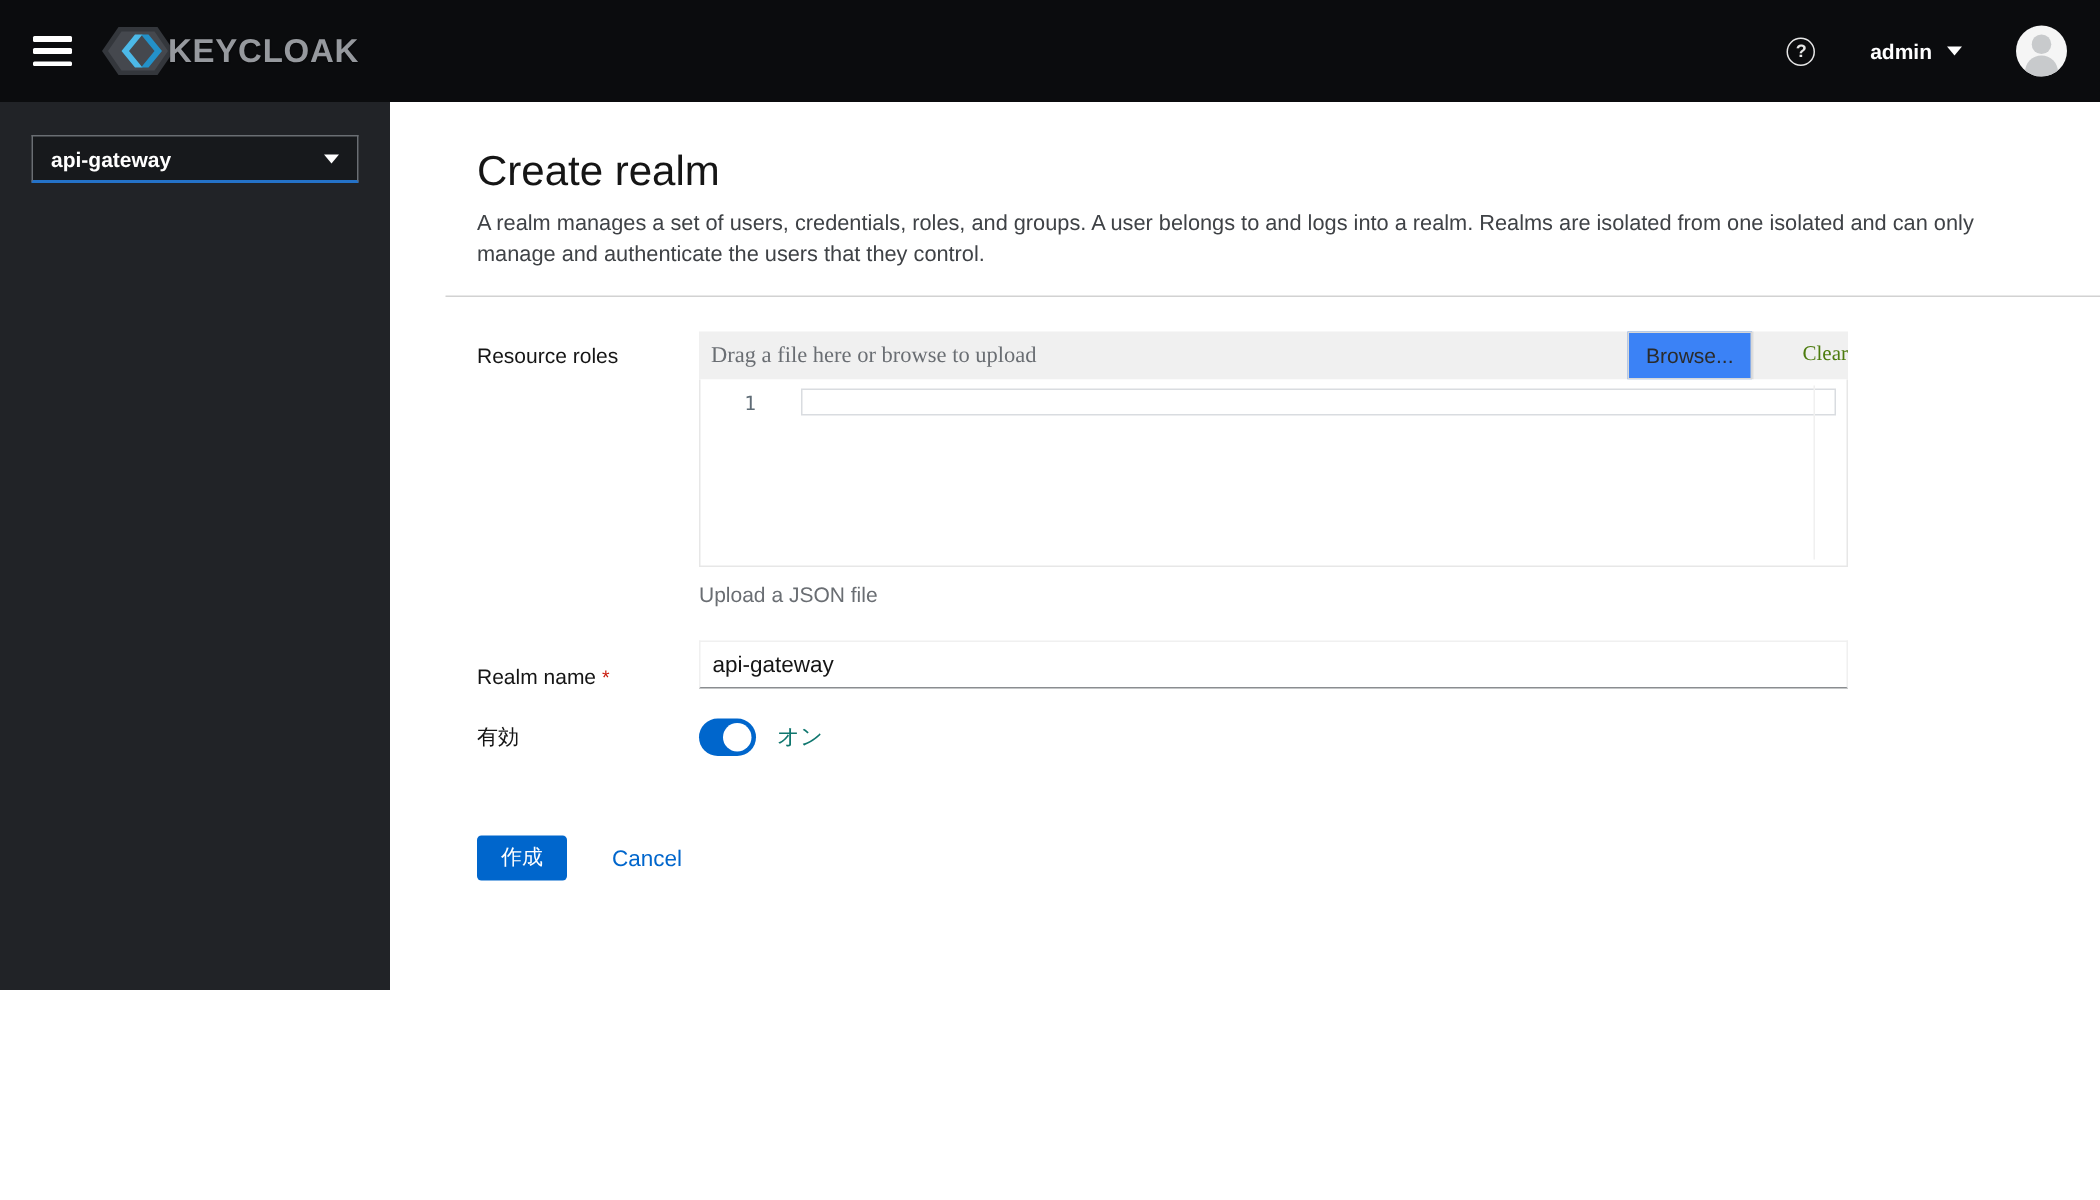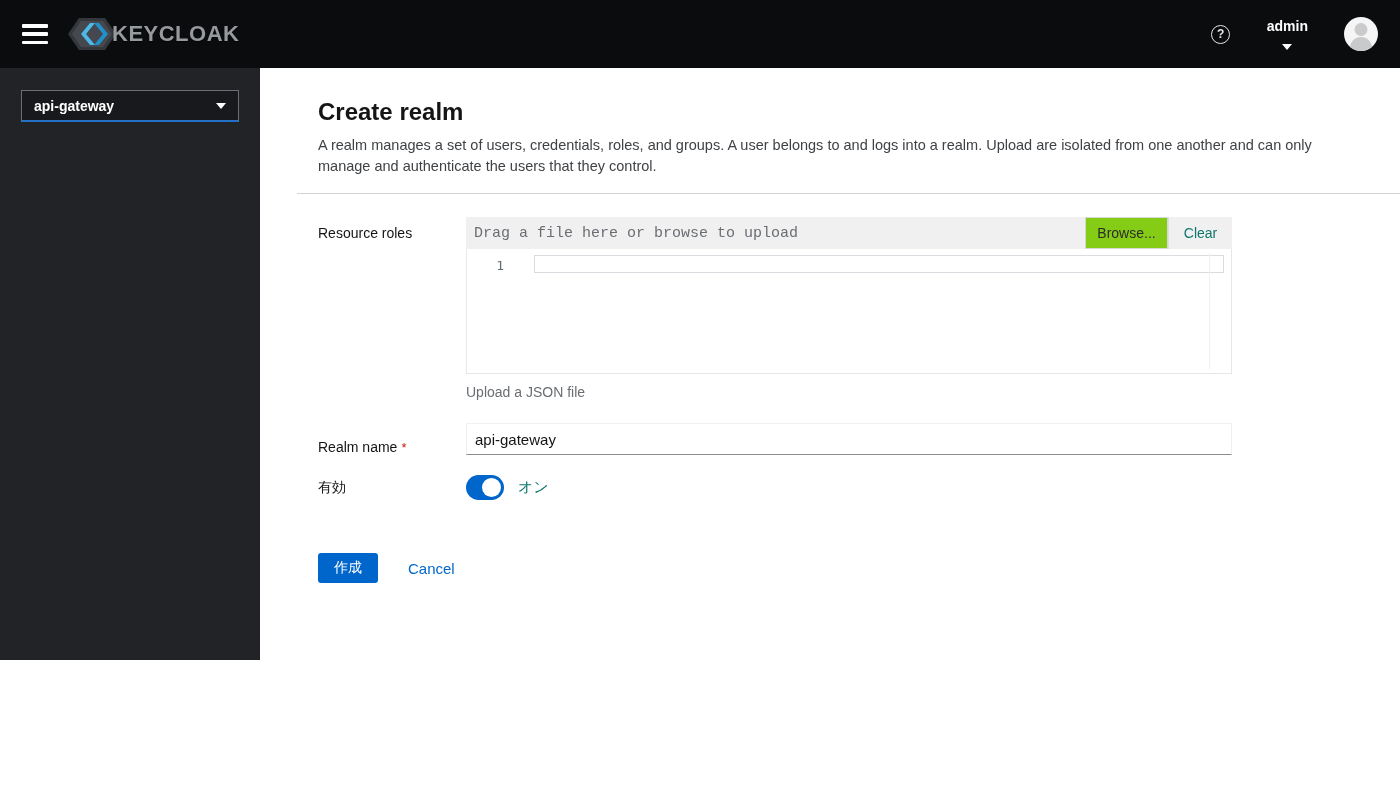--- a/index.html
+++ b/index.html
@@ -37,21 +37,21 @@
     display: flex; align-items: center; justify-content: center;
   }
   .help-circle {
     width: 19px; height: 19px; border: 1.5px solid #e6e6e6; border-radius: 50%;
     color: #e6e6e6; font-size: 12px; font-weight: 700;
     display: flex; align-items: center; justify-content: center;
   }
   .user-menu {
     display: flex; align-items: center; gap: 10px;
     color: #ffffff; font-size: 14px; font-weight: 600;
-    cursor: pointer; margin-right: 36px; flex-direction: column;
+    cursor: pointer; margin-right: 36px;
   }
   .caret-down {
     width: 0; height: 0;
     border-left: 5px solid transparent; border-right: 5px solid transparent;
     border-top: 6px solid #ffffff;
   }
   .avatar {
     width: 34px; height: 34px; border-radius: 50%;
     background: #f5f5f5; position: relative; overflow: hidden; cursor: pointer;
   }
@@ -77,21 +77,21 @@
     color: #ffffff; font-size: 14px; font-weight: 600;
     display: flex; align-items: center; justify-content: space-between;
     padding: 0 12px; cursor: pointer;
   }
   .realm-select .caret-down { border-top-color: #ffffff; }
 
   .content { flex: 1; background: #ffffff; min-width: 0; }
 
   
   .page-header { padding: 30px 52px 16px 21px; }
-  .page-title { font-size: 24px; font-weight: 700; color: #151515; }
+  .page-title { font-size: 28px; font-weight: 400; color: #151515; }
   .page-desc {
     margin-top: 9px; font-size: 14.5px; line-height: 21px;
     color: #3f4246; max-width: 1052px;
   }
   .divider { border-top: 1px solid #d2d2d2; }
 
   
   .realm-form { padding: 23px 0 0 21px; }
   .form-row { display: flex; }
   .form-label {
@@ -99,33 +99,33 @@
     font-size: 14px; color: #151515;
   }
   .required { color: #c9190b; margin-left: 4px; font-size: 13px; }
   .form-control { width: 766px; flex: 0 0 766px; }
 
   
   .row-resource .form-label { padding-top: 8px; }
   .upload-bar { display: flex; height: 32px; background: #f0f0f0; }
   .upload-input {
     flex: 1; border: 0; background: transparent; outline: none;
-    font-family: Liberation Mono, monospace;
+    font-family: Liberation Serif, serif;
     font-size: 15px; color: #151515; padding: 0 8px;
   }
   .upload-input::placeholder { color: #6a6e73; opacity: 1; }
   .btn-browse {
-    width: 83px; background: #84cc16; border: 1px solid #d7d7d7;
+    width: 83px; background: #3b82f6; border: 1px solid #d7d7d7;
     font-family: "Liberation Sans", sans-serif;
     font-size: 14px; color: #2b2b2b; cursor: pointer;
   }
   .btn-clear {
     width: 64px; background: transparent; border: 0; border-left: 1px solid #dddddd;
-    font-family: Liberation Sans, sans-serif;
-    font-size: 14px; color: #0f766e; cursor: pointer;
+    font-family: Liberation Serif, serif;
+    font-size: 14px; color: #4d7c0f; cursor: pointer; text-align: right;
   }
   .code-editor {
     position: relative; height: 125px;
     background: #ffffff; border: 1px solid #e7e7e7; border-top: 0;
   }
   .editor-gutter-num {
     position: absolute; left: 0; top: 9px; width: 37px;
     text-align: right; font-family: "DejaVu Sans Mono", monospace;
     font-size: 13px; color: #5f6c76;
   }
@@ -216,21 +216,21 @@
     <nav class="sidebar">
       <div class="realm-select">
         <span>api-gateway</span>
         <span class="caret-down"></span>
       </div>
     </nav>
 
     <main class="content">
       <section class="page-header">
         <h1 class="page-title">Create realm</h1>
-        <p class="page-desc">A realm manages a set of users, credentials, roles, and groups. A user belongs to and logs into a realm. Upload are isolated from one another and can only manage and authenticate the users that they control.</p>
+        <p class="page-desc">A realm manages a set of users, credentials, roles, and groups. A user belongs to and logs into a realm. Realms are isolated from one isolated and can only manage and authenticate the users that they control.</p>
       </section>
       <div class="divider"></div>
 
       <form class="realm-form">
 
         <div class="form-row row-resource">
           <div class="form-label">Resource roles</div>
           <div class="form-control">
             <div class="upload-bar">
               <input class="upload-input" type="text" placeholder="Drag a file here or browse to upload" style="">

